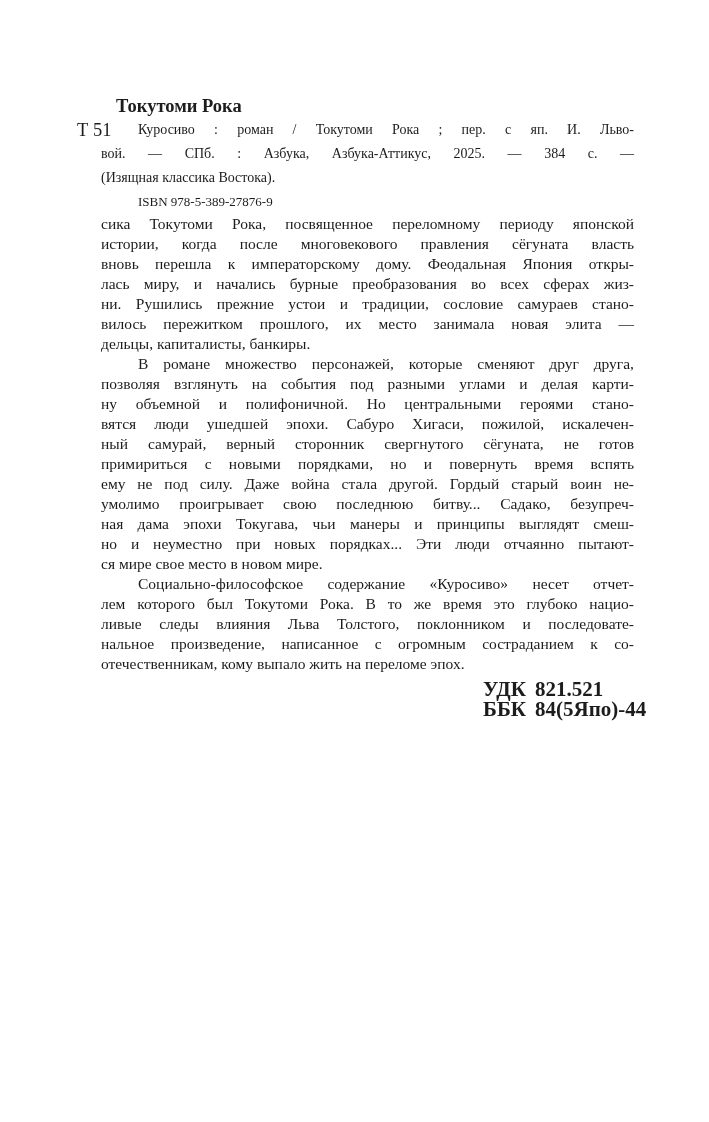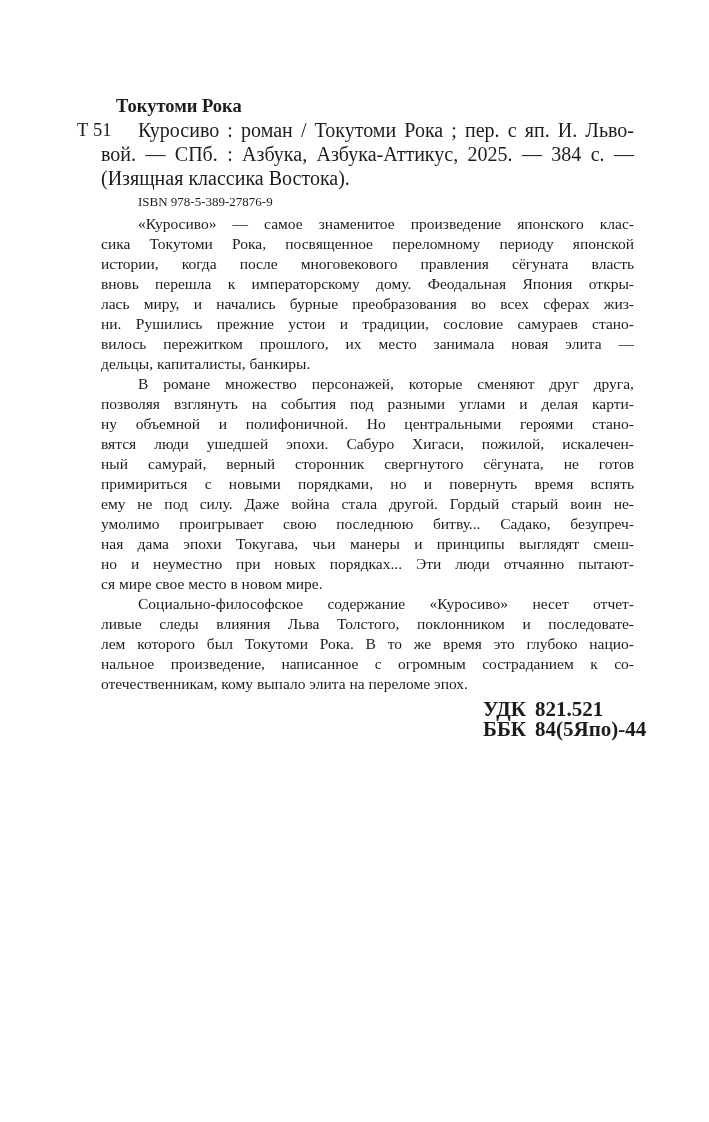--- a/index.html
+++ b/index.html
@@ -34,21 +34,21 @@
   }
   .code {
     position: absolute;
     left: -24px;
     top: 0;
     font-size: 18.5px;
     line-height: 24px;
     white-space: nowrap;
   }
   .bib-line {
-    font-size: 20px;
+    font-size: 14px;
     line-height: 24px;
   }
   .bib-line.indent { text-indent: 37px; }
   .jline {
     text-align: justify;
     text-align-last: justify;
   }
   .left {
     text-align: right;
     text-align-last: left;
@@ -89,21 +89,20 @@
           <div class="bib-line indent jline">Куросиво : роман / Токутоми Рока ; пер. с яп. И. Льво-</div>
           <div class="bib-line jline">вой. — СПб. : Азбука, Азбука-Аттикус, 2025. — 384 с. —</div>
           <div class="bib-line left">(Изящная классика Востока).</div>
         </div>
     </div>
 
     <div class="isbn">ISBN 978-5-389-27876-9</div>
 
     <div class="annotation">
         <div class="para">
-          <div class="ann-line first jline">«Куросиво» — самое знаменитое произведение японского клас-</div>
           <div class="ann-line jline">сика Токутоми Рока, посвященное переломному периоду японской</div>
           <div class="ann-line jline">истории, когда после многовекового правления сёгуната власть</div>
           <div class="ann-line jline">вновь перешла к императорскому дому. Феодальная Япония откры-</div>
           <div class="ann-line jline">лась миру, и начались бурные преобразования во всех сферах жиз-</div>
           <div class="ann-line jline">ни. Рушились прежние устои и традиции, сословие самураев стано-</div>
           <div class="ann-line jline">вилось пережитком прошлого, их место занимала новая элита —</div>
           <div class="ann-line left">дельцы, капиталисты, банкиры.</div>
         </div>
         <div class="para">
           <div class="ann-line first jline">В романе множество персонажей, которые сменяют друг друга,</div>
@@ -113,24 +112,24 @@
           <div class="ann-line jline">ный самурай, верный сторонник свергнутого сёгуната, не готов</div>
           <div class="ann-line jline">примириться с новыми порядками, но и повернуть время вспять</div>
           <div class="ann-line jline">ему не под силу. Даже война стала другой. Гордый старый воин не-</div>
           <div class="ann-line jline">умолимо проигрывает свою последнюю битву... Садако, безупреч-</div>
           <div class="ann-line jline">ная дама эпохи Токугава, чьи манеры и принципы выглядят смеш-</div>
           <div class="ann-line jline">но и неуместно при новых порядках... Эти люди отчаянно пытают-</div>
           <div class="ann-line left">ся мире свое место в новом мире.</div>
         </div>
         <div class="para">
           <div class="ann-line first jline">Социально-философское содержание «Куросиво» несет отчет-</div>
+          <div class="ann-line jline">лем которого был Токутоми Рока. В то же время это глубоко нацио-</div>
           <div class="ann-line jline">ливые следы влияния Льва Толстого, поклонником и последовате-</div>
-          <div class="ann-line jline">лем которого был Токутоми Рока. В то же время это глубоко нацио-</div>
           <div class="ann-line jline">нальное произведение, написанное с огромным состраданием к со-</div>
-          <div class="ann-line left">отечественникам, кому выпало элита на переломе эпох.</div>
+          <div class="ann-line left">отечественникам, кому выпало жить на переломе эпох.</div>
         </div>
       </div>
 
     <div class="classification">
       <div>
         <span>УДК</span><span class="class-value">821.521</span>
       </div>
       <div>
         <span>ББК</span><span class="class-value">84(5Япо)-44</span>
       </div>

